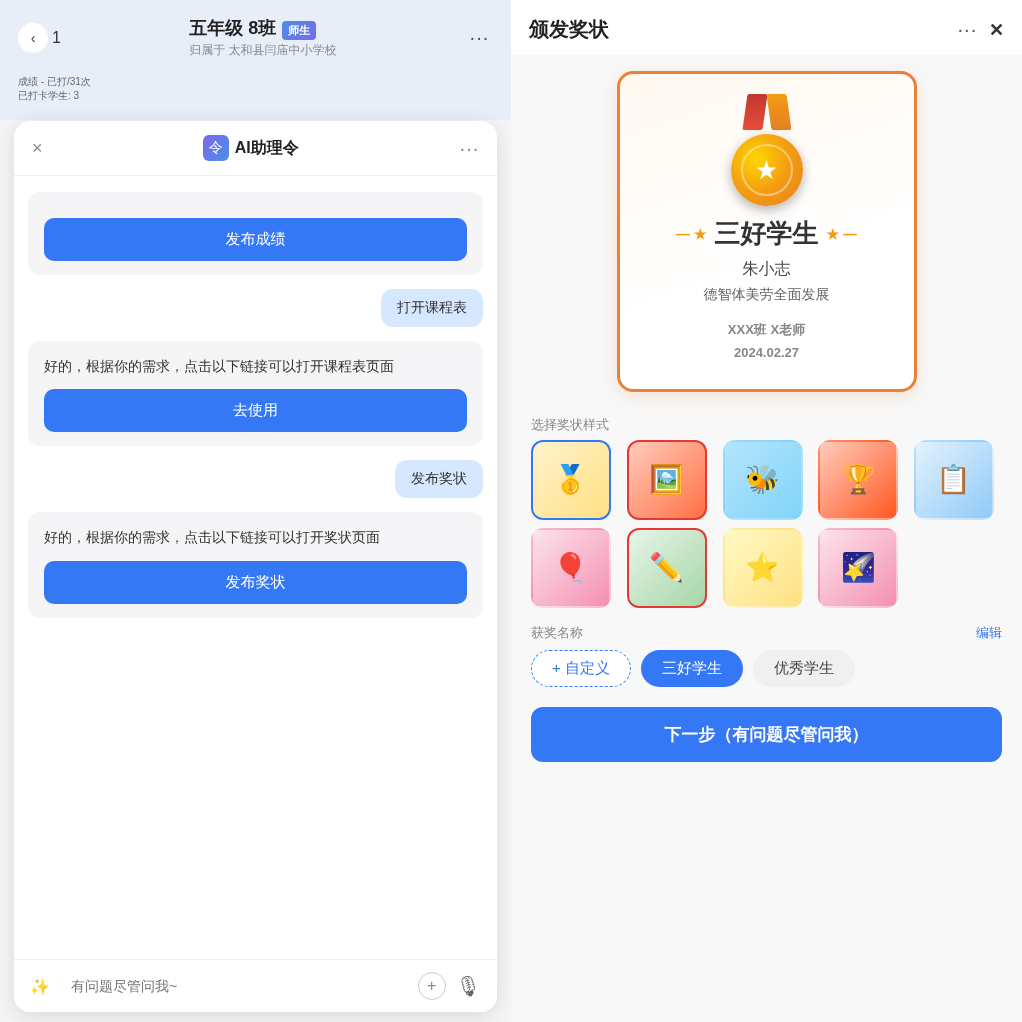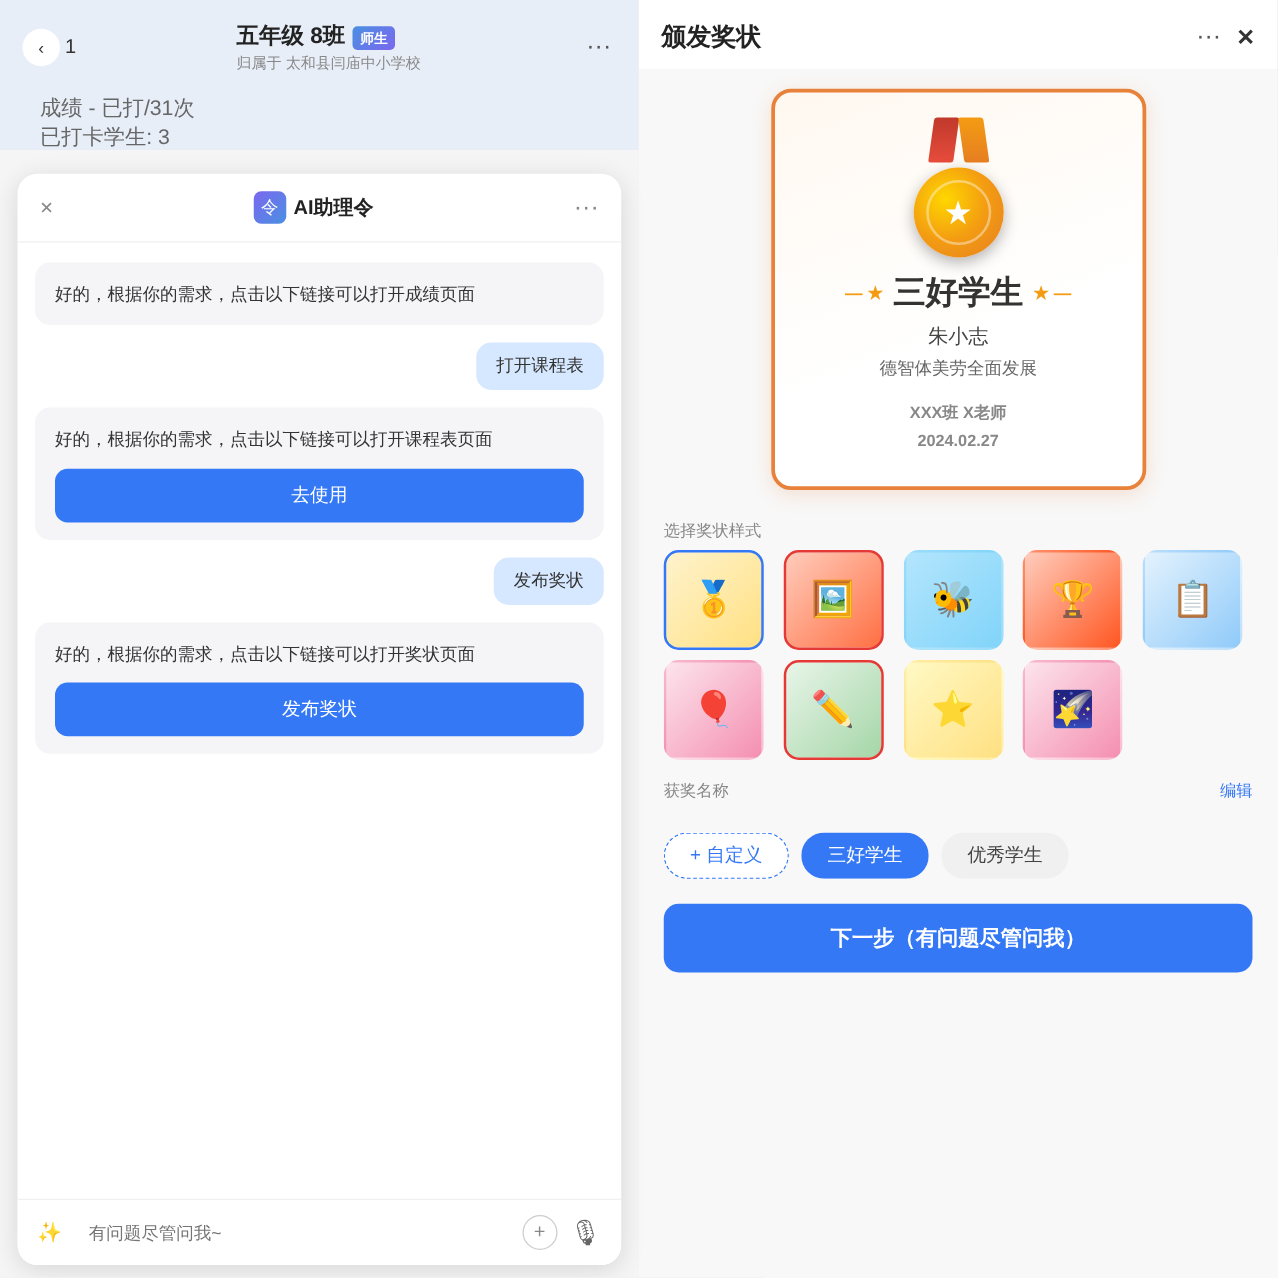--- a/index.html
+++ b/index.html
@@ -91,22 +91,22 @@
     .more-btn {
       color: #555;
       font-size: 20px;
       cursor: pointer;
       padding: 4px;
     }
 
     .class-info {
       position: relative;
       z-index: 2;
-      padding: 8px 32px;
-      font-size: 17px;
+      padding: 8px 18px;
+      font-size: 10px;
       color: #666;
     }
 
     
     .ai-modal {
       position: relative;
       z-index: 10;
       margin: 10px 14px;
       background: #fff;
       border-radius: 16px;
@@ -436,21 +436,21 @@
 
     
     .award-name-section {
       padding: 8px 20px;
     }
 
     .award-name-header {
       display: flex;
       justify-content: space-between;
       align-items: center;
-      margin-bottom: 24px;
+      margin-bottom: 8px;
     }
 
     .award-name-label {
       font-size: 13px;
       color: #888;
     }
 
     .award-name-edit {
       font-size: 13px;
       color: #3478f6;
@@ -537,21 +537,21 @@
       <div class="ai-title-row">
         <div class="ai-icon">令</div>
         <span class="ai-title-text">AI助理令</span>
       </div>
       <span class="ai-more">···</span>
     </div>
 
     <div class="ai-body">
 
       <div class="ai-message-bot">
-        <div>好的，根据你的需求，点击以下链接可以打开成绩页面</div>
+        <button class="ai-action-btn">发布成绩</button>
       </div>
 
       <div style="display:flex; justify-content:flex-end;">
         <div class="ai-message-user">打开课程表</div>
       </div>
 
       <div class="ai-message-bot">
         <div>好的，根据你的需求，点击以下链接可以打开课程表页面</div>
         <button class="ai-action-btn">去使用</button>
       </div>

